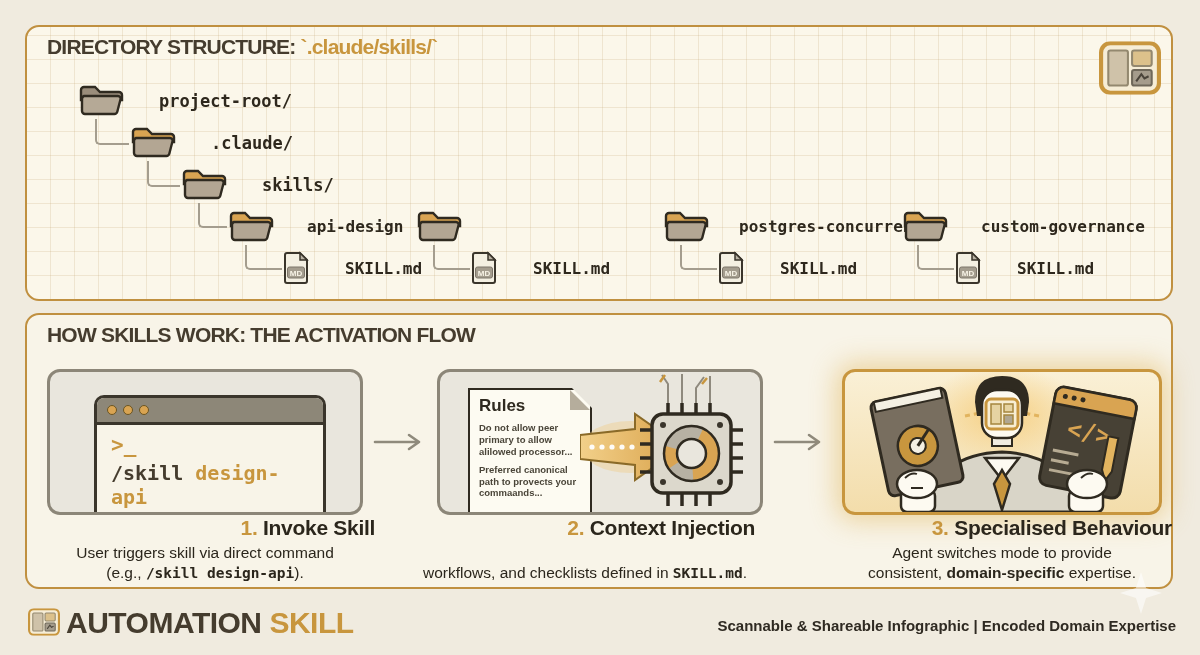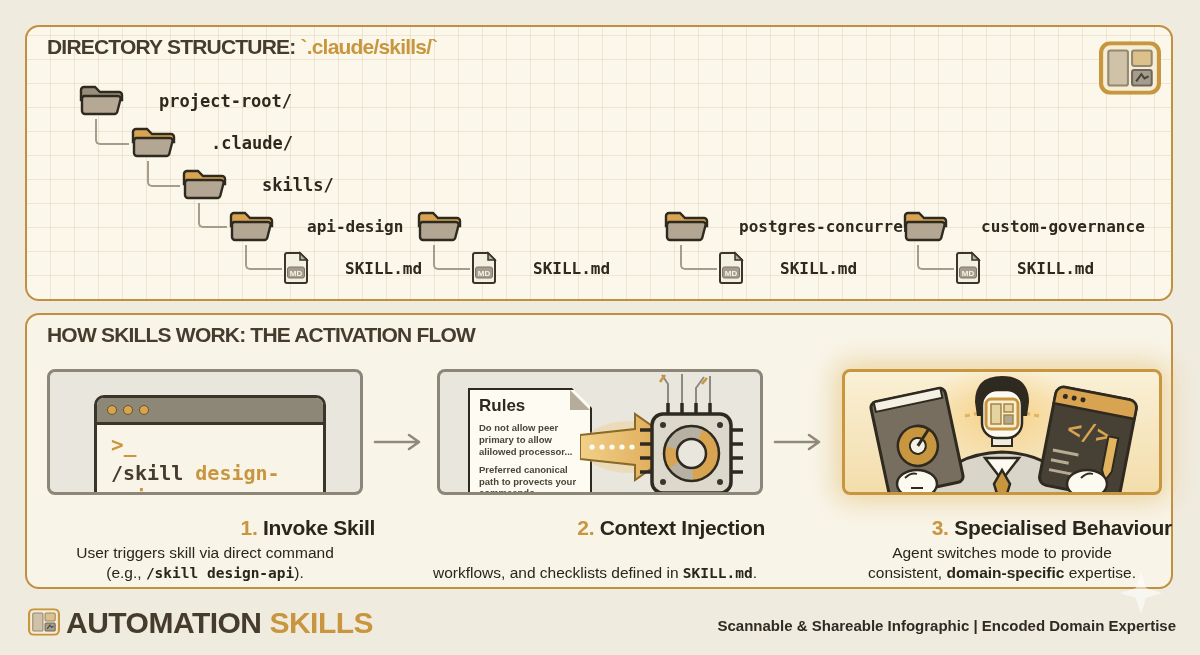--- a/index.html
+++ b/index.html
@@ -21,21 +21,21 @@
   .gold{color:#c8963e;}
   .dark{color:#453c2e;}
 
   
   .tree-label{position:absolute;font-family:"DejaVu Sans Mono",monospace;font-weight:700;color:#2e281d;white-space:nowrap;margin-left:28px;}
   .lbl-17{font-size:17px;}
   .lbl-16{font-size:16px;}
   .elbow{position:absolute;border-left:2.5px solid #a49d8e;border-bottom:2.5px solid #a49d8e;border-bottom-left-radius:5px;}
 
   
-  .card{position:absolute;top:54px;height:126px;border-radius:8px;box-sizing:border-box;overflow:hidden;}
+  .card{position:absolute;top:54px;height:146px;border-radius:13px;box-sizing:border-box;overflow:hidden;}
   .card-gray{border:3px solid #8c8678;background:#e9e6dd;}
   #card-behaviour{border:3px solid #c8963e;background:linear-gradient(180deg,#faf0d6 0%,#f3ddab 100%);
     box-shadow:0 0 26px 6px rgba(222,172,70,.45);}
   .flow-arrow{position:absolute;top:116px;}
 
   
   .terminal{position:absolute;left:44px;top:23px;width:232px;height:130px;border:3px solid #3a352b;border-radius:10px;background:#f8f4e8;box-sizing:border-box;overflow:hidden;}
   .term-header{height:24px;background:#8d8778;border-bottom:3px solid #3a352b;display:flex;align-items:center;gap:6px;padding-left:10px;}
   .term-dot{width:10px;height:10px;border-radius:50%;background:#d9a452;border:1.5px solid #6b5523;box-sizing:border-box;}
   .term-body{padding:8px 14px;}
@@ -287,38 +287,38 @@
       </svg>
     </div>
 
     <div class="caption" style="left:8px">
       <div class="cap-title"><span class="gold">1.</span> <span>Invoke Skill</span></div>
       <div class="cap-desc">
         <span>User triggers skill via direct command</span><br>
         <span>(e.g., </span><span class="mono">/skill design-api</span><span>).</span>
       </div>
     </div>
-    <div class="caption" style="left:398px">
+    <div class="caption" style="left:388px">
       <div class="cap-title"><span class="gold">2.</span> <span>Context Injection</span></div>
       <div class="cap-desc">
         <br>
         <span>workflows, and checklists defined in </span><span class="mono">SKILL.md</span><span>.</span>
       </div>
     </div>
     <div class="caption" style="left:805px">
       <div class="cap-title"><span class="gold">3.</span> <span>Specialised Behaviour</span></div>
       <div class="cap-desc">
         <span>Agent switches mode to provide</span><br>
         <span>consistent, </span><b>domain-specific</b><span> expertise.</span>
       </div>
     </div>
   </div>
 
   <svg class="abs" style="left:28px;top:608px" width="32" height="28" viewBox="0 0 60 52">
       <use href="#brand-logo"></use>
     </svg>
   <div id="footer-brand">
-    <span class="dark">AUTOMATION </span><span class="gold">SKILLS</span>
+    <span class="dark">AUTOMATION </span><span class="gold">SKILL</span>
   </div>
   <div id="footer-tagline">Scannable &amp; Shareable Infographic | Encoded Domain Expertise</div>
   <div class="sparkle"></div>
 
 </div>
 
 </body></html>

